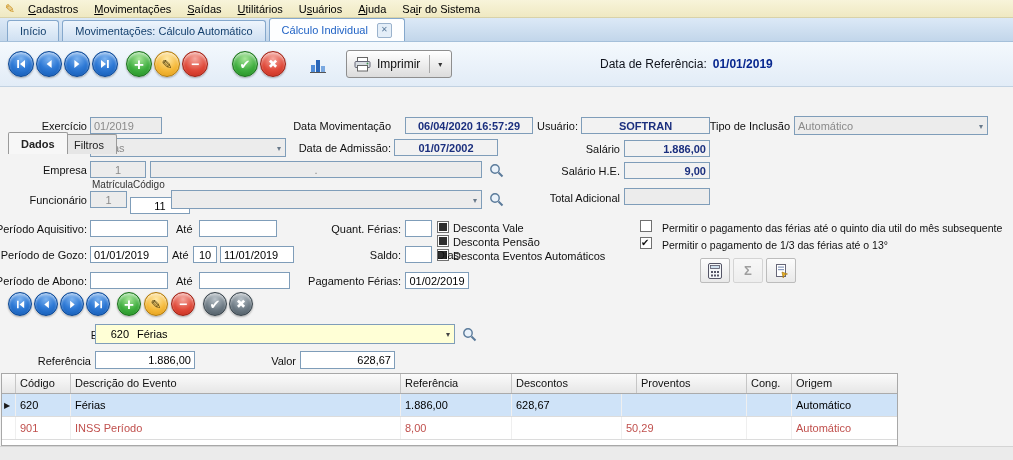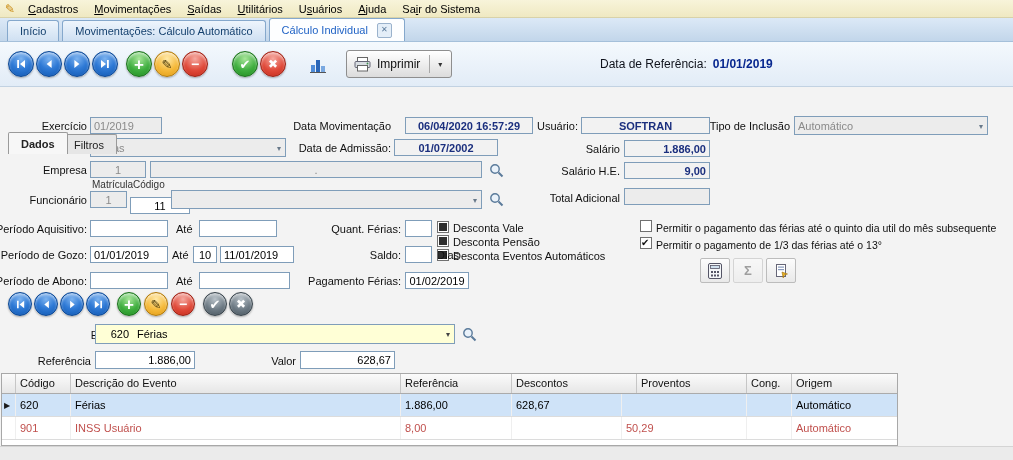--- a/index.html
+++ b/index.html
@@ -41,21 +41,21 @@
   .refwrap{position:absolute;left:600px;top:57px;font-size:12px;color:#10131c;white-space:nowrap;}
   .refval{font-weight:bold;color:#07278f;margin-left:6px;}
 
   
   .content{position:absolute;left:0;top:87px;width:1013px;height:373px;background:#f3f3f3;}
   .ptab{position:absolute;top:90px;height:19px;padding:0 12px;font-size:11px;display:flex;align-items:center;border:1px solid #9a9a9a;border-bottom:none;border-radius:2px 2px 0 0;background:#e6e6e6;color:#222;z-index:3;cursor:pointer;margin-top:44px;}
   .ptab.active{background:#f7f7f7;font-weight:bold;height:21px;top:88px;z-index:4;}
 
   
   .lbl{position:absolute;font-size:11px;white-space:nowrap;color:#101010;z-index:2;}
-  .lbl.sm{font-size:10.5px;}
+  .lbl.sm{font-size:10.5px;margin-left:6px;}
   .minilbl{position:absolute;font-size:10px;color:#333;white-space:nowrap;z-index:2;}
   .fld{position:absolute;box-sizing:border-box;height:17px;border:1px solid #7f9db9;background:#fff;font-size:11px;padding:0 3px;color:#000;display:flex;align-items:center;z-index:2;overflow:hidden;white-space:nowrap;}
   .fld.c{justify-content:center;}
   .fld.rgt{justify-content:flex-end;}
   .fld.dis{background:#ececec;color:#8a8a8a;}
   .fld.ro{background:#f2f2f2;color:#1b2f7e;font-weight:bold;}
   .combo{padding-right:15px;position:absolute;}
   .chev{position:absolute;right:4px;top:50%;transform:translateY(-50%);font-size:8px;color:#68798a;}
   .chev.dark{color:#444;}
   .evcombo{background:#ffffd6;}
@@ -365,21 +365,21 @@
       <div class="gd w-desc">Férias</div>
       <div class="gd w-ref">1.886,00</div>
       <div class="gd w-prov">628,67</div>
       <div class="gd w-dsc"></div>
       <div class="gd w-cong"></div>
       <div class="gd w-org">Automático</div>
     </div>
     <div class="grow" style="color: rgb(192, 80, 77);">
       <div class="gd w-ind"></div>
       <div class="gd w-cod">901</div>
-      <div class="gd w-desc">INSS Usuário</div>
+      <div class="gd w-desc">INSS Período</div>
       <div class="gd w-ref">8,00</div>
       <div class="gd w-prov"></div>
       <div class="gd w-dsc">50,29</div>
       <div class="gd w-cong"></div>
       <div class="gd w-org">Automático</div>
     </div>
   </div>
 
   <div class="bstrip"></div>
 </div>

